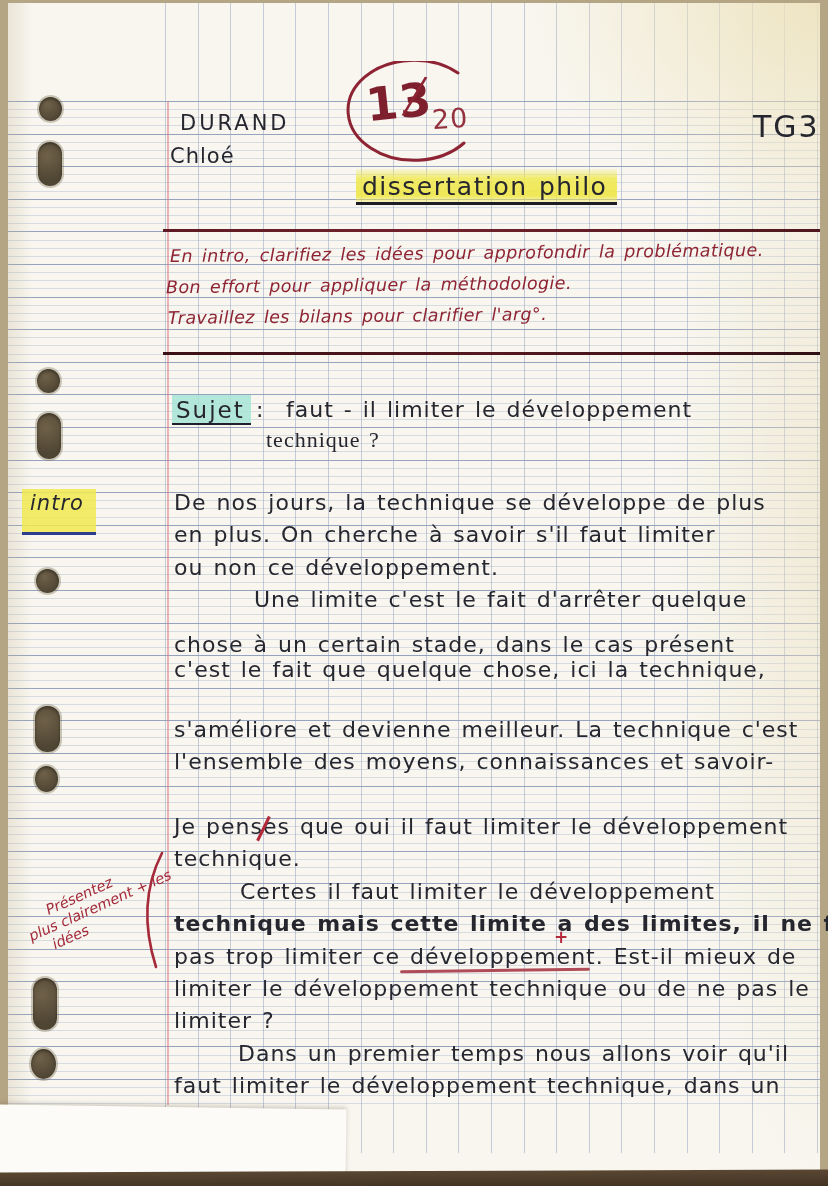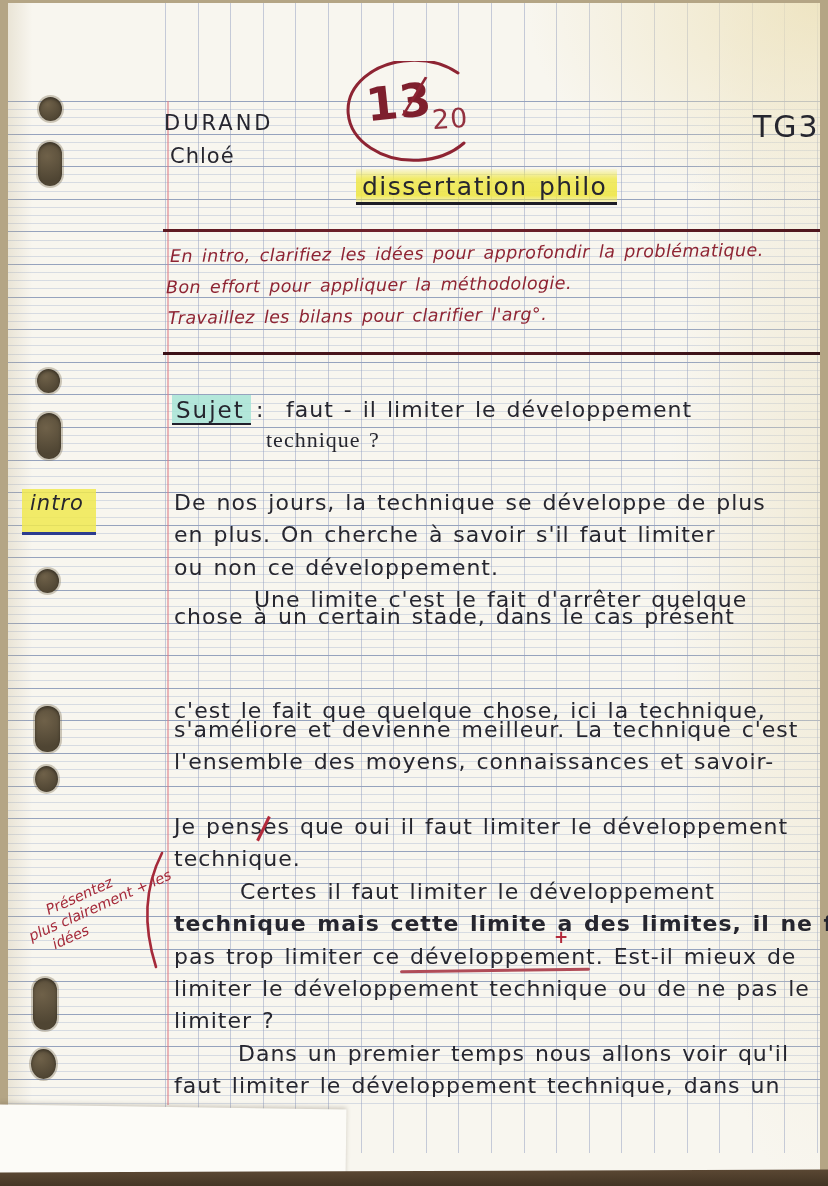--- a/index.html
+++ b/index.html
@@ -61,21 +61,21 @@
     <div class="hole round abs" style="left:31px;top:94px;width:23px;height:24px;"></div>
     <div class="hole oval abs" style="left:30px;top:139px;width:24px;height:44px;"></div>
     <div class="hole round abs" style="left:29px;top:366px;width:23px;height:24px;"></div>
     <div class="hole oval abs" style="left:29px;top:410px;width:24px;height:46px;"></div>
     <div class="hole round abs" style="left:28px;top:566px;width:23px;height:24px;"></div>
     <div class="hole oval abs" style="left:27px;top:703px;width:25px;height:46px;"></div>
     <div class="hole round abs" style="left:27px;top:763px;width:23px;height:26px;"></div>
     <div class="hole oval abs" style="left:25px;top:975px;width:24px;height:52px;"></div>
     <div class="hole round abs" style="left:23px;top:1046px;width:25px;height:30px;"></div>
 
-    <div class="abs hand ink hdr-name" style="left:156px;top:108px;">DURAND</div>
+    <div class="abs hand ink hdr-name" style="left:162px;top:108px;padding-left:10px;">DURAND</div>
     <div class="abs hand ink hdr-name" style="left:162px;top:141px;letter-spacing:1px;">Chloé</div>
     <div class="abs hand ink hdr-class" style="left:745px;top:106px;">TG3</div>
 
     <svg class="abs" style="left:322px;top:58px;" width="150" height="110" viewBox="0 0 150 110">
       <path d="M 128 12 A 66 50 0 1 0 134 82" fill="none" stroke="#8e2433" stroke-width="3" stroke-linecap="round"></path>
     </svg>
     <span class="abs hand grade-13" style="left:358px;top:72px;">13</span>
     <span class="abs hand grade-slash" style="left:398px;top:62px;">/</span>
     <span class="abs hand grade-20" style="left:424px;top:100px;">20</span>
 
@@ -91,22 +91,22 @@
     <span class="abs hand ink sujet-text" style="left:248px;top:394px;">:</span>
     <span class="abs hand ink sujet-text" style="left:278px;top:394px;">faut - il limiter le développement</span>
     <span class="abs hand ink sujet-text" style="left:258px;top:424px;font-family:Liberation Serif, serif;">technique ?</span>
 
     <span class="abs hand ink intro" style="left:14px;top:486px;">intro</span>
 
     <div class="abs hand ink line" style="left:166px;top:487px;">De nos jours, la technique se développe de plus</div>
     <div class="abs hand ink line" style="left:166px;top:519px;">en plus. On cherche à savoir s'il faut limiter</div>
     <div class="abs hand ink line" style="left:166px;top:552px;">ou non ce développement.</div>
     <div class="abs hand ink line" style="left:246px;top:584px;">Une limite c'est le fait d'arrêter quelque</div>
-    <div class="abs hand ink line" style="left:166px;top:601px;">chose à un certain stade, dans le cas présent</div>
-    <div class="abs hand ink line" style="left:166px;top:695px;">c'est le fait que quelque chose, ici la technique,</div>
+    <div class="abs hand ink line" style="left:166px;top:629px;">chose à un certain stade, dans le cas présent</div>
+    <div class="abs hand ink line" style="left:166px;top:654px;">c'est le fait que quelque chose, ici la technique,</div>
     <div class="abs hand ink line" style="left:166px;top:714px;">s'améliore et devienne meilleur. La technique c'est</div>
     <div class="abs hand ink line" style="left:166px;top:746px;">l'ensemble des moyens, connaissances et savoir-</div>
     <div class="abs hand ink line" style="left:166px;top:811px;">Je penses que oui il faut limiter le développement</div>
     <div class="abs hand ink line" style="left:166px;top:843px;">technique.</div>
     <div class="abs hand ink line" style="left:232px;top:876px;">Certes il faut limiter le développement</div>
     <div class="abs hand ink line" style="left:166px;top:908px;font-weight:bold;">technique mais cette limite a des limites, il ne faut</div>
     <div class="abs hand ink line" style="left:166px;top:941px;">pas trop limiter ce développement. Est-il mieux de</div>
     <div class="abs hand ink line" style="left:166px;top:973px;">limiter le développement technique ou de ne pas le</div>
     <div class="abs hand ink line" style="left:166px;top:1005px;">limiter ?</div>
     <div class="abs hand ink line" style="left:230px;top:1038px;">Dans un premier temps nous allons voir qu'il</div>

